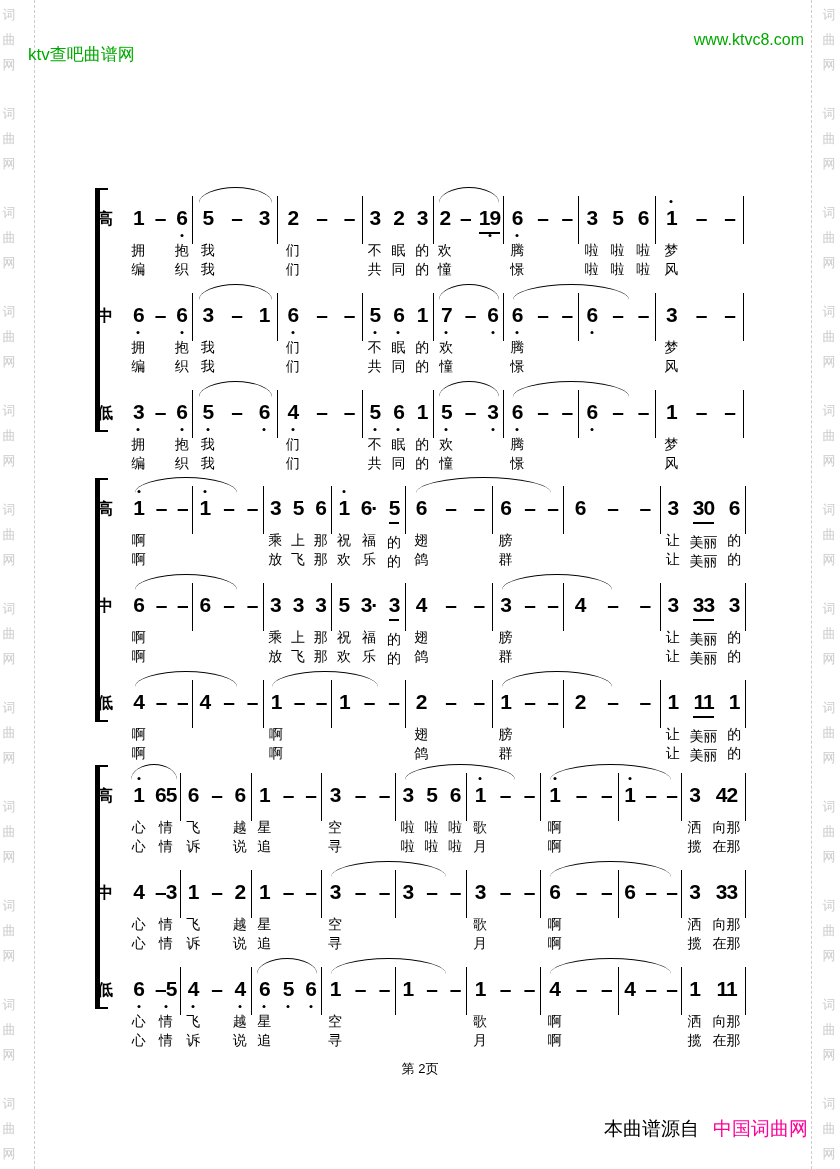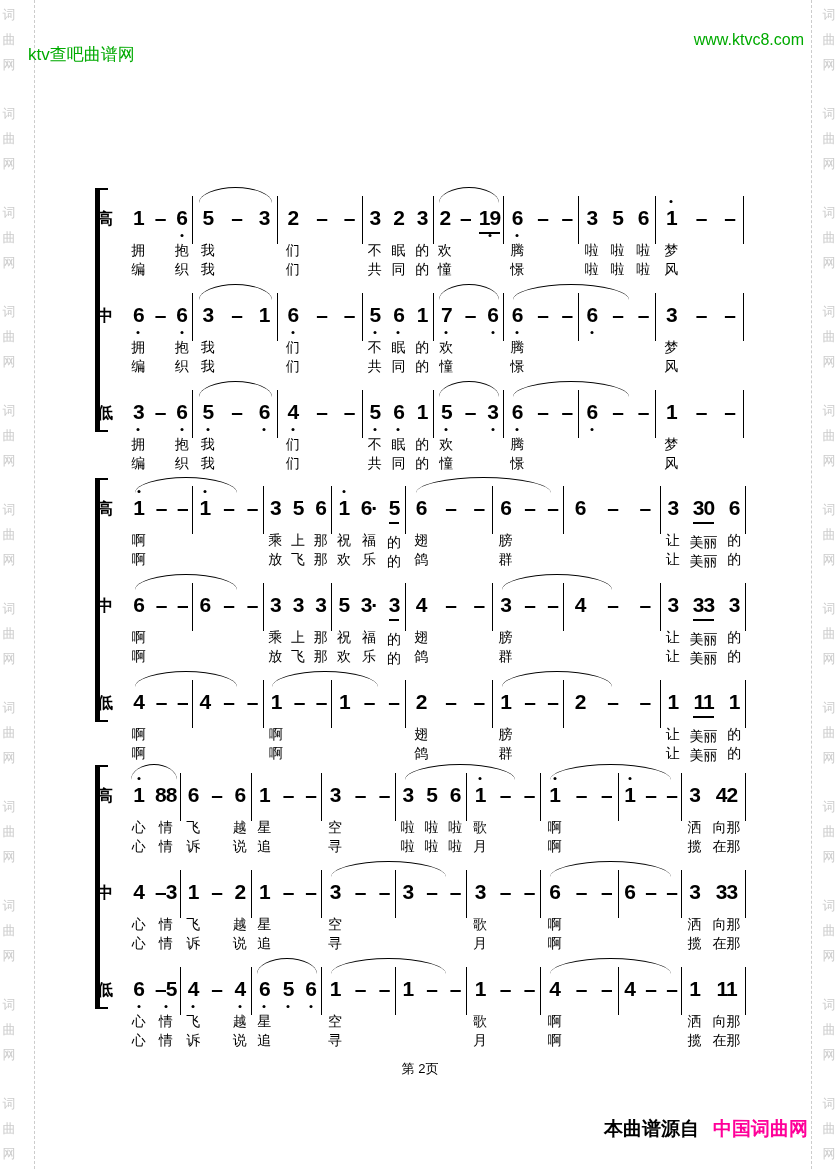--- a/index.html
+++ b/index.html
@@ -11,21 +11,21 @@
   .wm-col.left{left:1px;} .wm-col.right{right:3px;}
   .wm-group{display:flex;flex-direction:column;align-items:center;margin-bottom:24px;}
   .wm-group span{line-height:25px;}
   .dashline{position:absolute;top:0;bottom:0;border-left:1px dashed #ccc;}
   .dashline.left{left:34px;} .dashline.right{right:28px;}
   
   .site-name{position:absolute;left:28px;top:43px;font-size:17px;}
   .site-url{position:absolute;right:36px;top:31px;font-size:16px;text-align:center;}
   
   .page-num{position:absolute;left:0;right:0;top:1060px;text-align:center;font-size:13px;}
-  .source{position:absolute;top:1116px;right:32px;font-size:19px;font-weight:bold;white-space:nowrap;}
+  .source{position:absolute;top:1116px;right:32px;font-size:19px;font-weight:normal;white-space:nowrap;}
   .source .site{margin-left:14px;}
   
   #score{position:absolute;inset:0;}
   .system{position:absolute;left:97px;}
   .system:nth-child(1){top:204px;}
   .system:nth-child(2){top:494px;}
   .system:nth-child(3){top:781px;}
   .bracket{position:absolute;left:-2px;top:-16px;width:8px;height:240px;
            border-left:5px solid #000;border-top:2px solid #000;border-bottom:2px solid #000;}
   .vrow{display:flex;align-items:flex-start;height:97px;}
@@ -1040,21 +1040,21 @@
       <div class="vrow">
         <div class="vlabel">高</div>
         <div class="measure" style="width: 54px;">
           <div class="slur"></div>
           <div class="cell">
             <div class="note high">1</div>
             <div class="lyr first">心</div>
             <div class="lyr">心</div>
           </div>
           <div class="cell">
-            <div class="note">88</div>
+            <div class="note">65</div>
             <div class="lyr first">情</div>
             <div class="lyr">情</div>
           </div>
         </div>
         <div class="measure" style="width: 71px;">
           <div class="cell">
             <div class="note">6</div>
             <div class="lyr first">飞</div>
             <div class="lyr">诉</div>
           </div>

